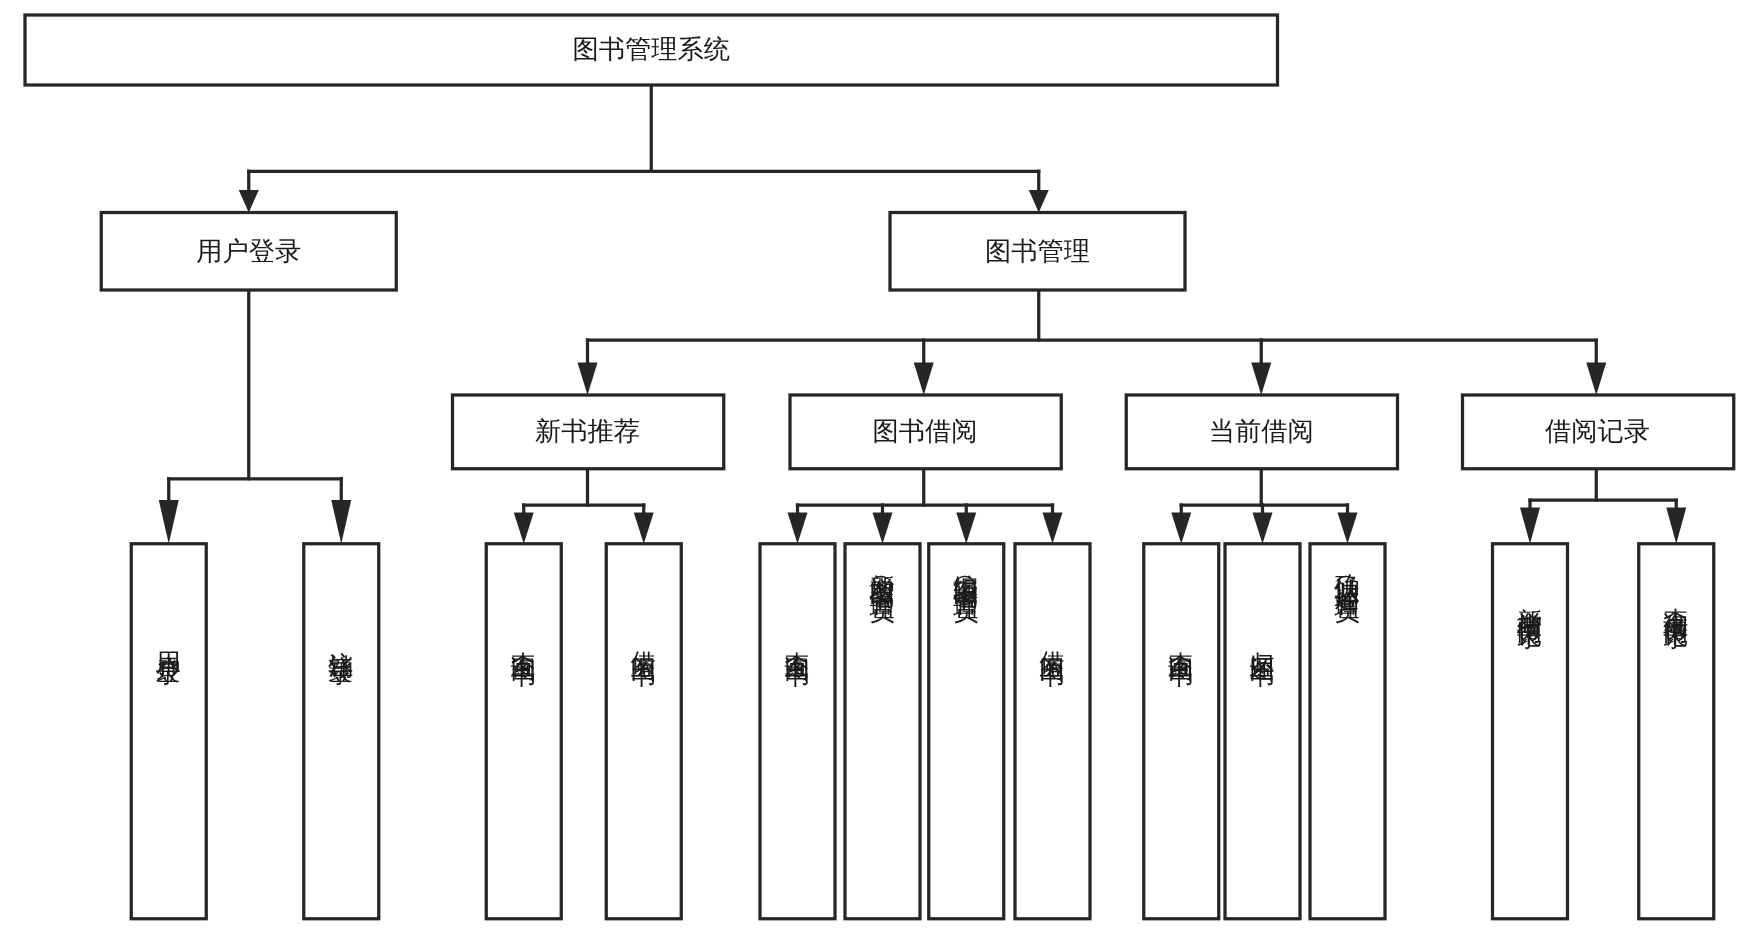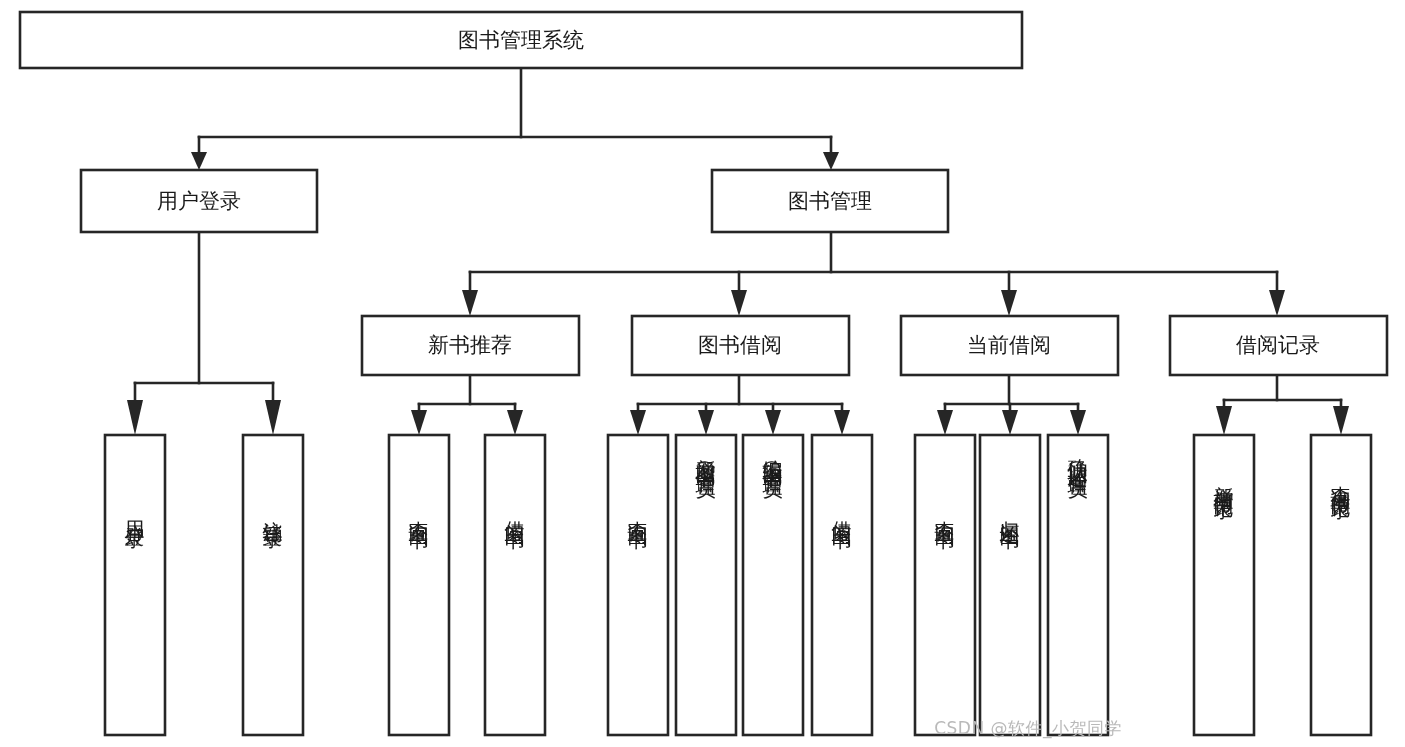--- a/index.html
+++ b/index.html
@@ -11,20 +11,21 @@
     width: 1405px;
     height: 747px;
     font-family: "DejaVu Sans", "Liberation Sans", sans-serif;
     overflow: hidden;
     position: relative;
   }
   #diagram-root {
     position: relative;
     width: 1130px;
     height: 747px;
+    padding-left: 12px;
   }
   svg#flowchart {
     position: absolute;
     top: 0;
     left: 0;
     width: 1405px;
     height: 747px;
     display: block;
   }
   .node-box {
@@ -226,14 +227,13 @@
     <span class="leaf-label">确认归还（管理员）</span>
   </div>
 
   <div class="leaf-label-wrap" style="left:1194px; top:470px; width:60px;">
     <span class="leaf-label">新增借阅记录</span>
   </div>
   <div class="leaf-label-wrap" style="left:1311px; top:470px; width:60px;">
     <span class="leaf-label">查询借阅记录</span>
   </div>
 
-  <div class="watermark">CSDN @软件_小贺同学</div>
 </div>
 
 </body></html>

